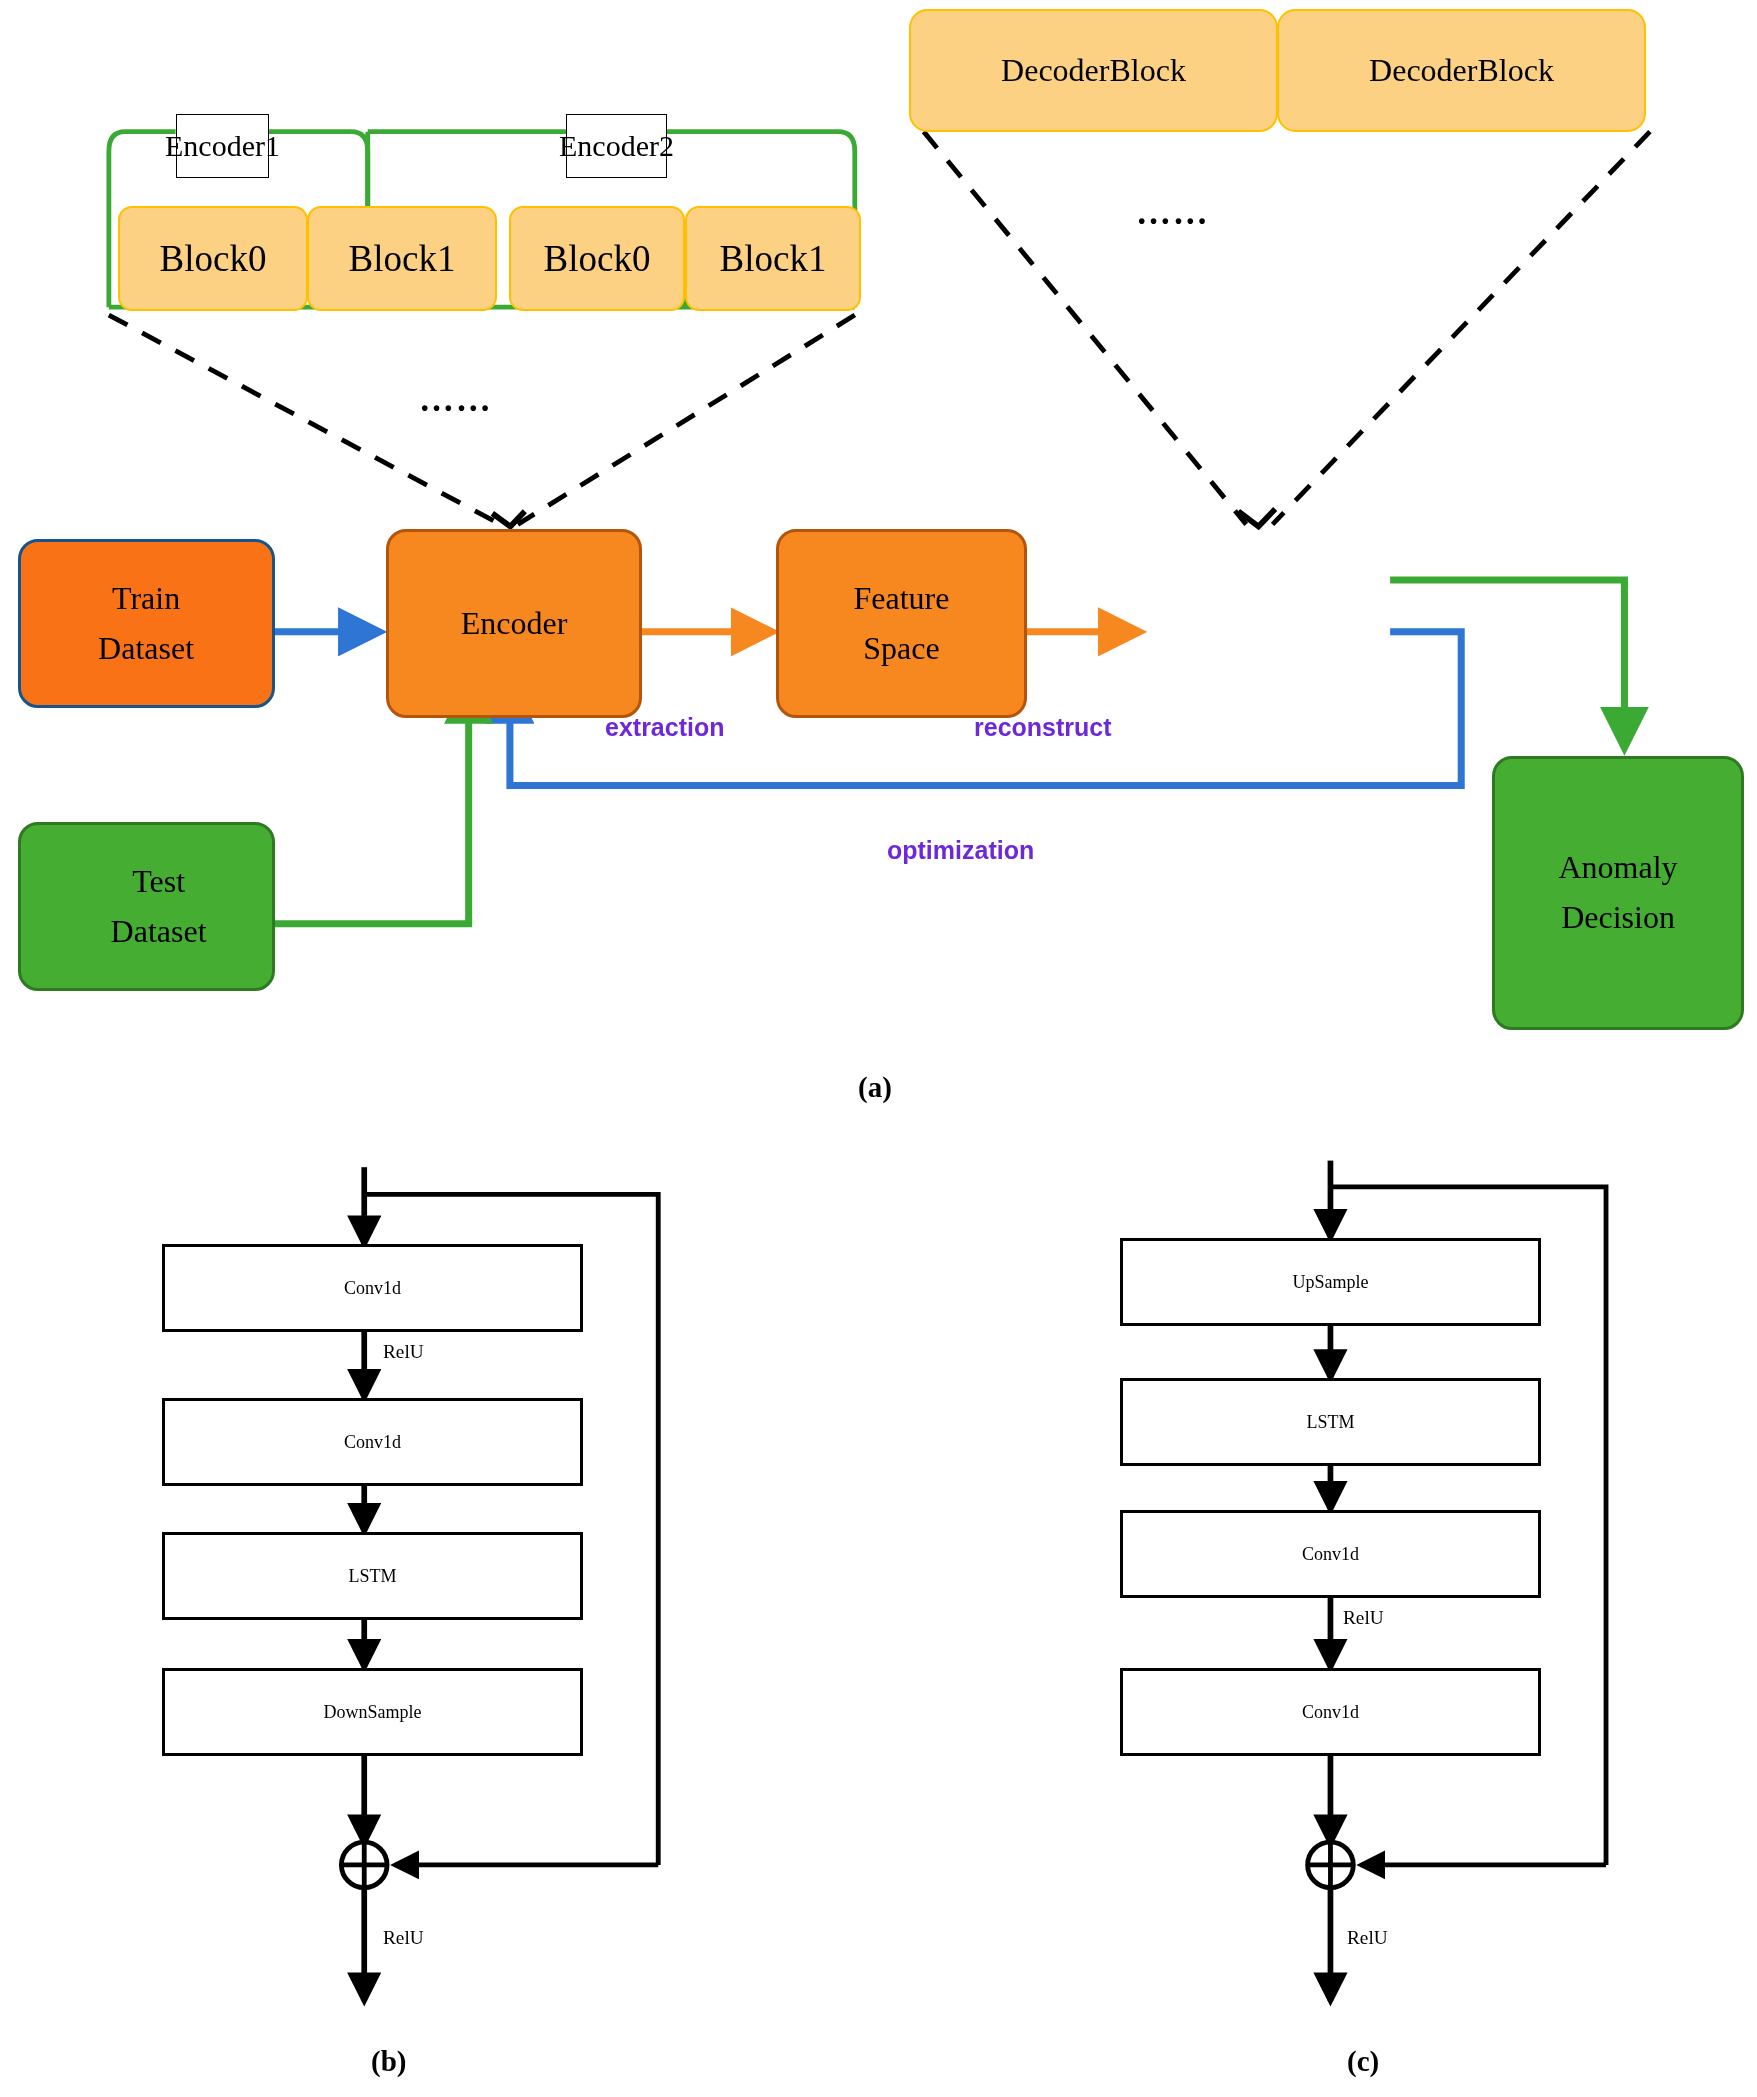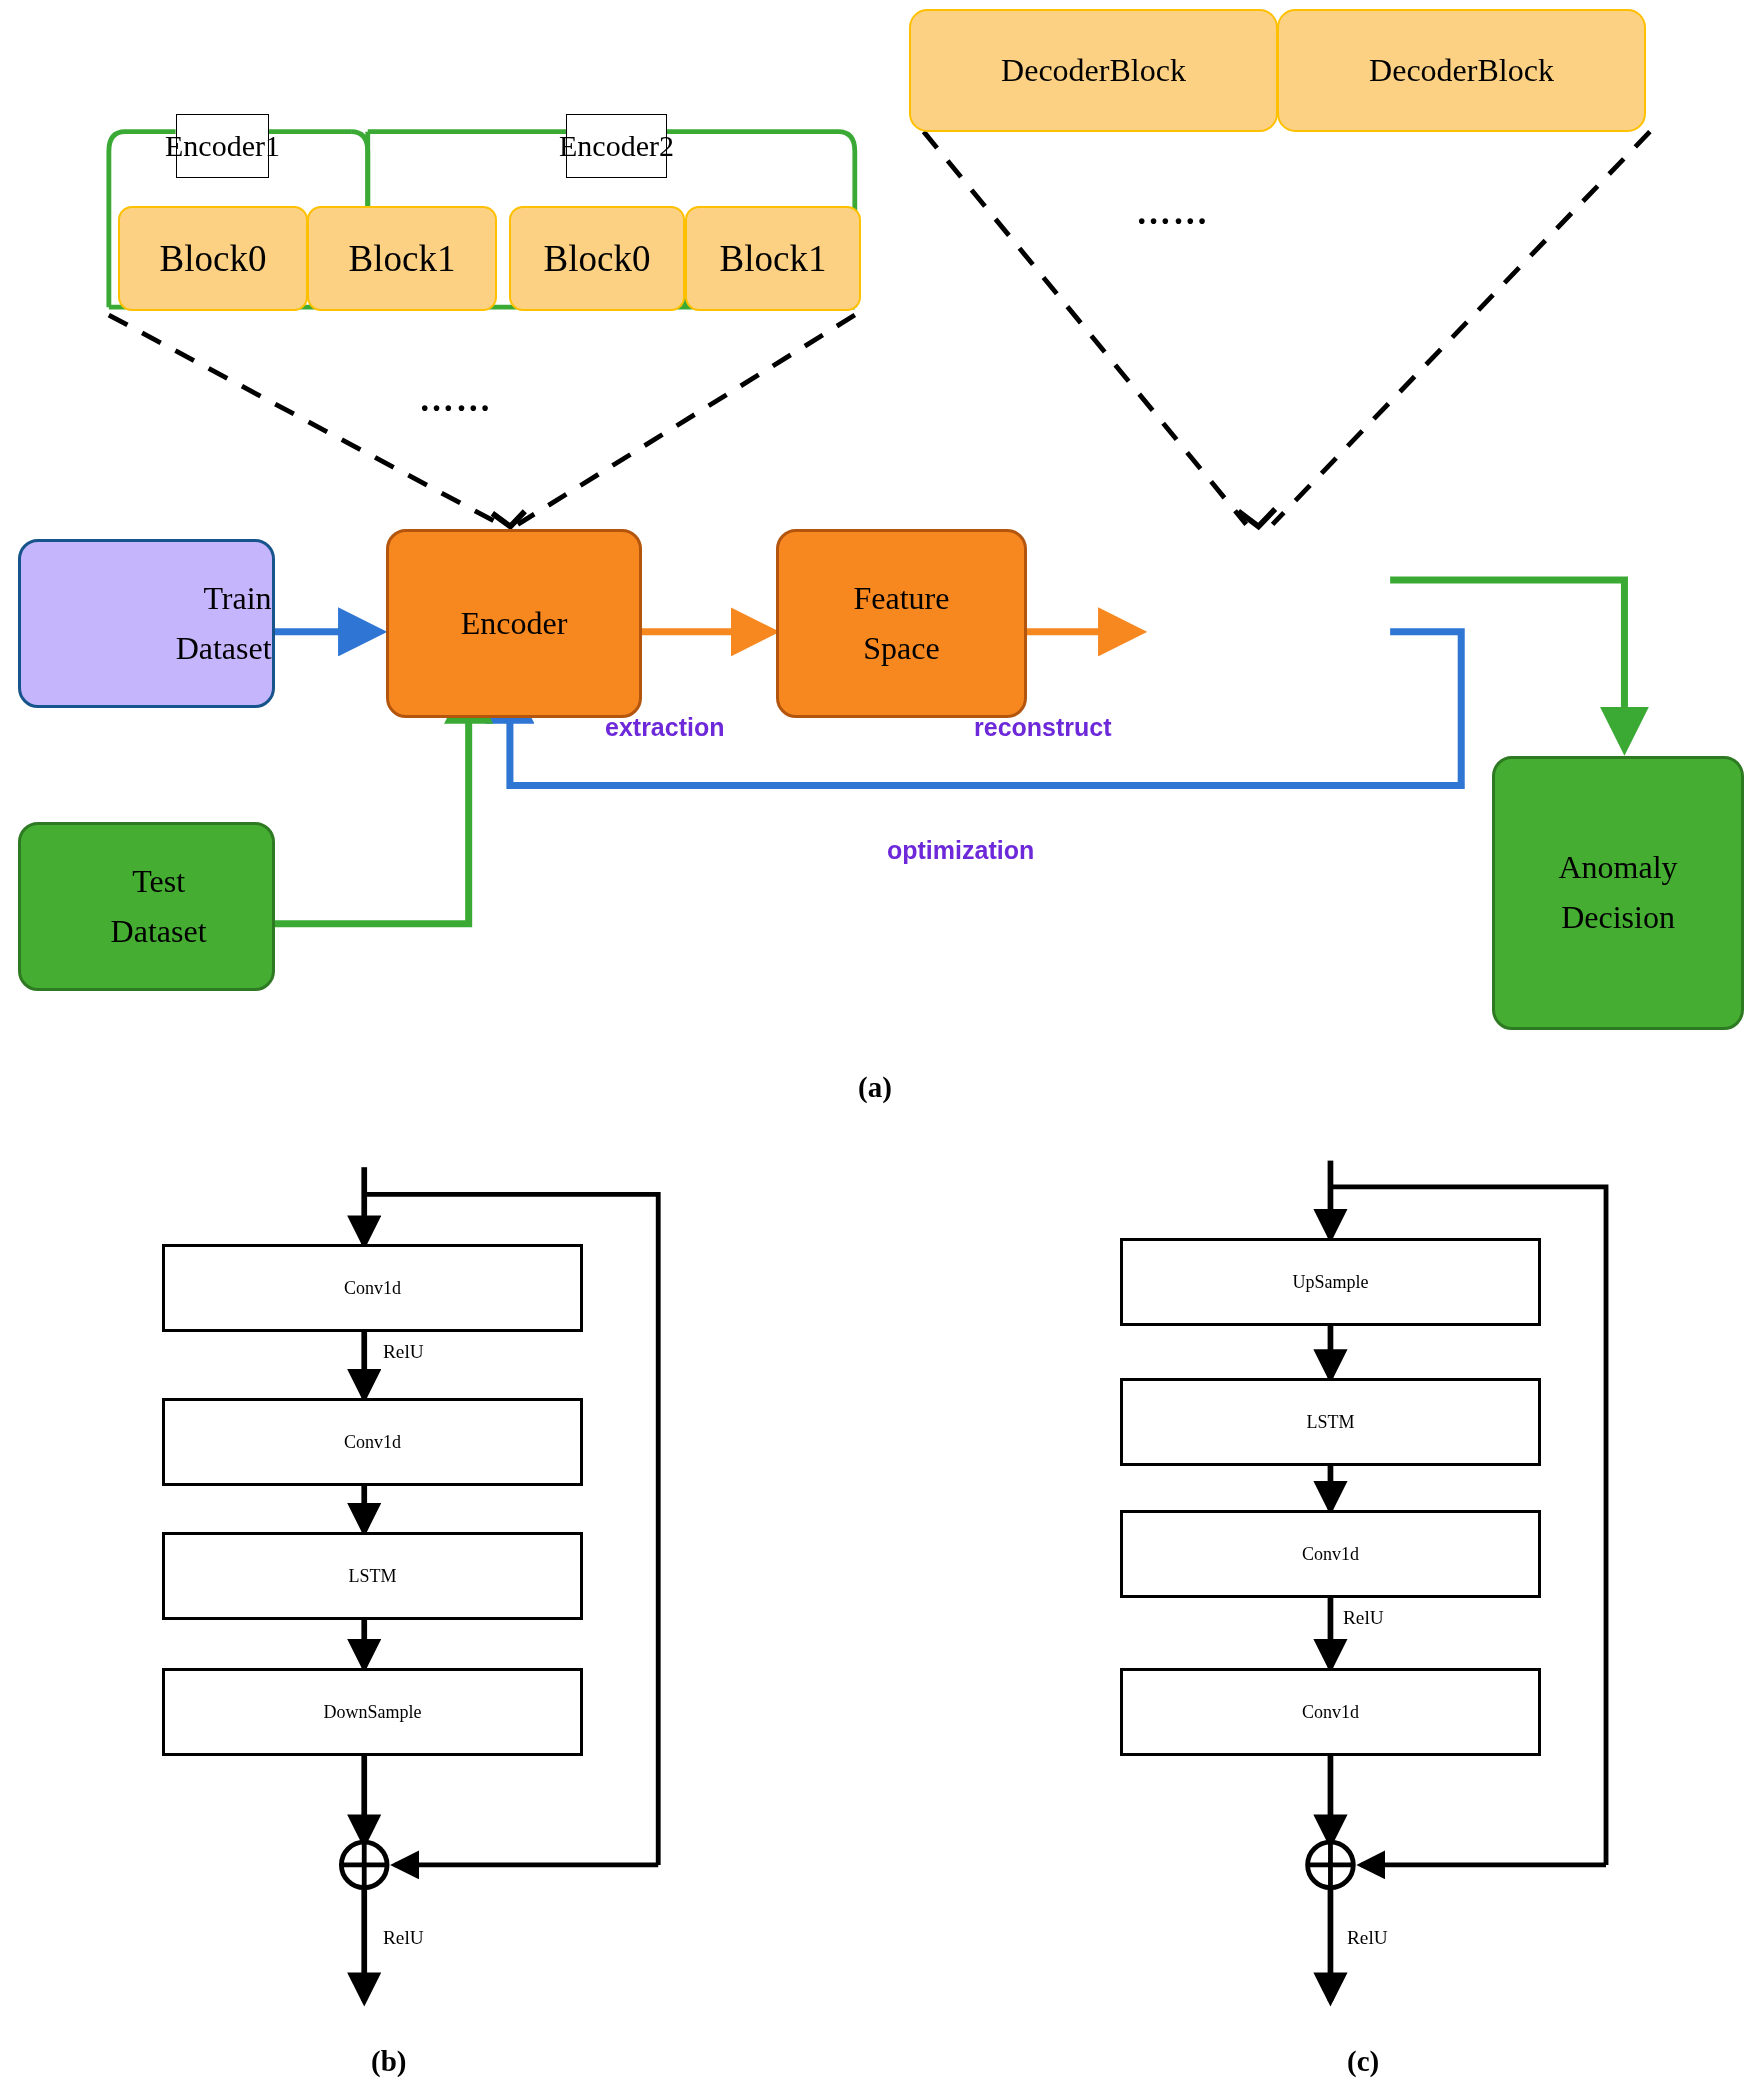--- a/index.html
+++ b/index.html
@@ -50,21 +50,21 @@
     background: #FCD184;
     border: 2.2px solid #FFC000;
     border-radius: 18.4px;
     font-size: 32px;
   }
   
   .pipe {
     border-radius: 20px;
     font-size: 32px;
   }
-  .pipe.blue   { background: #c4b5fd; border: 3.1px solid #17548B; align-items: flex-end; }
+  .pipe.blue   { background: #f97316; border: 3.1px solid #17548B; }
   .pipe.green  { background: #44AD32; border: 3.1px solid #2E7A22; }
   .pipe.orange { background: #F7871F; border: 3.1px solid #B4550E; }
   .pipe .ln { display: block; }
   
   .edge-label {
     position: absolute;
     font-family: Liberation Sans, sans-serif;
     font-weight: bold;
     font-size: 25px;
     color: #6d28d9;

